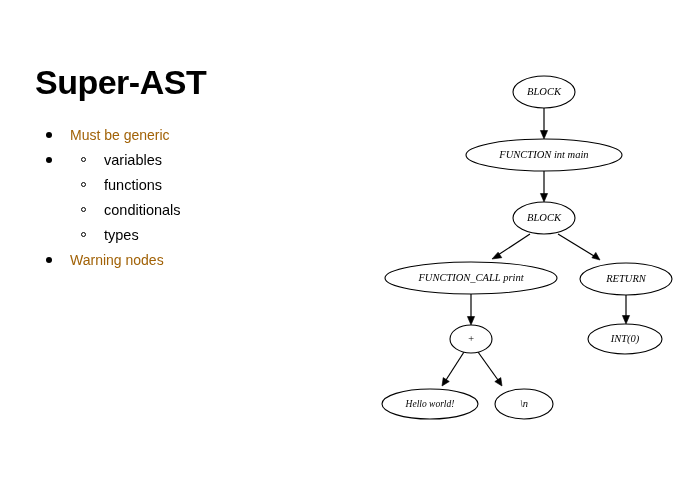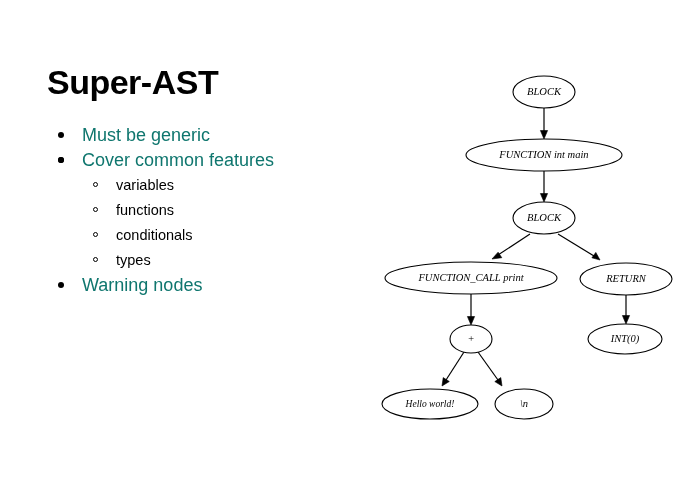--- a/index.html
+++ b/index.html
@@ -18,21 +18,21 @@
   }
   #slide {
     position: absolute;
     inset: 0;
     background: #ffffff;
   }
 
   
   #left-col {
     position: absolute;
-    left: 47px;
+    left: 35px;
     top: 64px;
     width: 320px;
   }
   #page-title {
     font-family: "Liberation Sans", sans-serif;
     font-size: 34px;
     font-weight: bold;
     letter-spacing: -0.5px;
     line-height: 1.1;
     margin: 0 0 22px 0;
@@ -40,23 +40,23 @@
   }
 
   ul.bullets {
     list-style: none;
     margin: 0;
     padding: 0;
   }
   ul.bullets li.bullet-item {
     position: relative;
     padding-left: 35px;
-    font-size: 18px;
+    font-size: 14px;
     line-height: 25px;
-    color: #0f766e;
+    color: #a16207;
     white-space: nowrap;
   }
   ul.bullets li.bullet-item > .dot {
     position: absolute;
     left: 11px;
     top: 9px;
     width: 6px;
     height: 6px;
     border-radius: 50%;
     background: #000000;
@@ -135,24 +135,20 @@
 
       <li class="bullet-item">
         <span class="dot"></span>
         <span>Must be generic</span>
       </li>
 
       <li class="bullet-item">
         <span class="dot"></span>
       </li>
 
-      <li class="bullet-item">
-        <span class="dot"></span>
-        <span>Cover common features</span>
-      </li>
 
       <li>
         <ul class="sub-bullets">
           <li class="sub-bullet-item">
             <span class="ring"></span>
             <span>variables</span>
           </li>
           <li class="sub-bullet-item">
             <span class="ring"></span>
             <span>functions</span>

